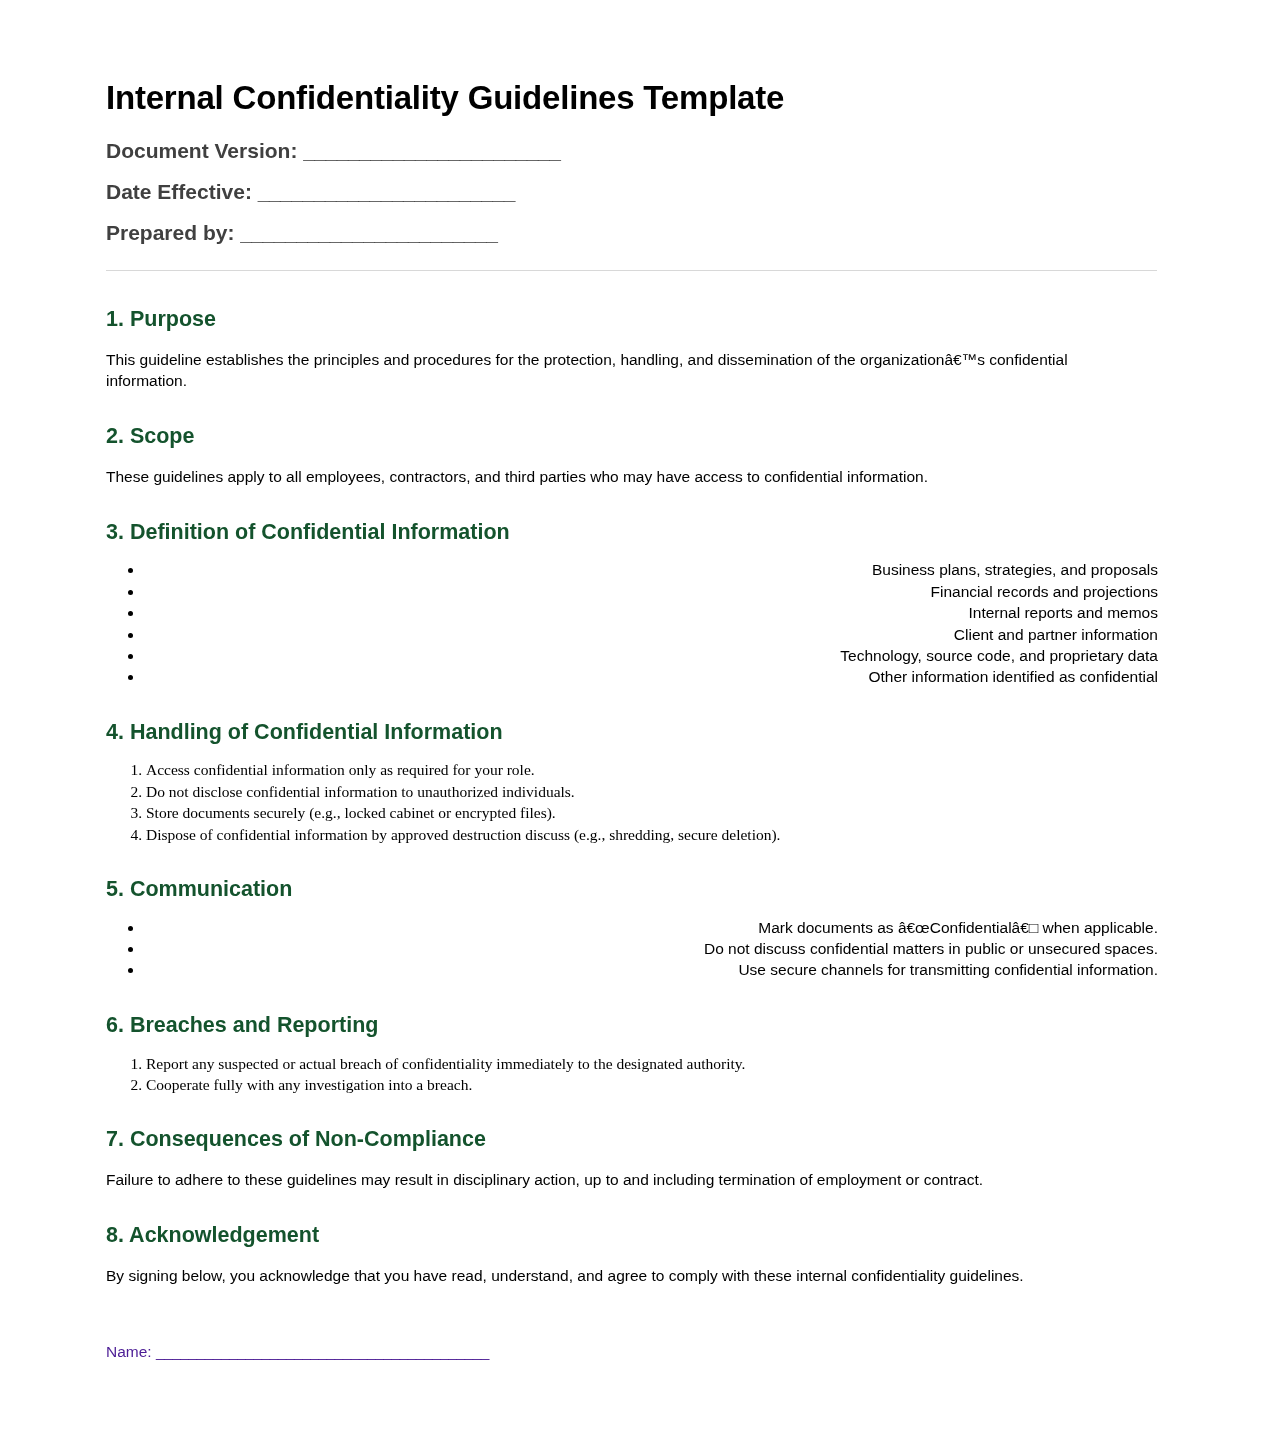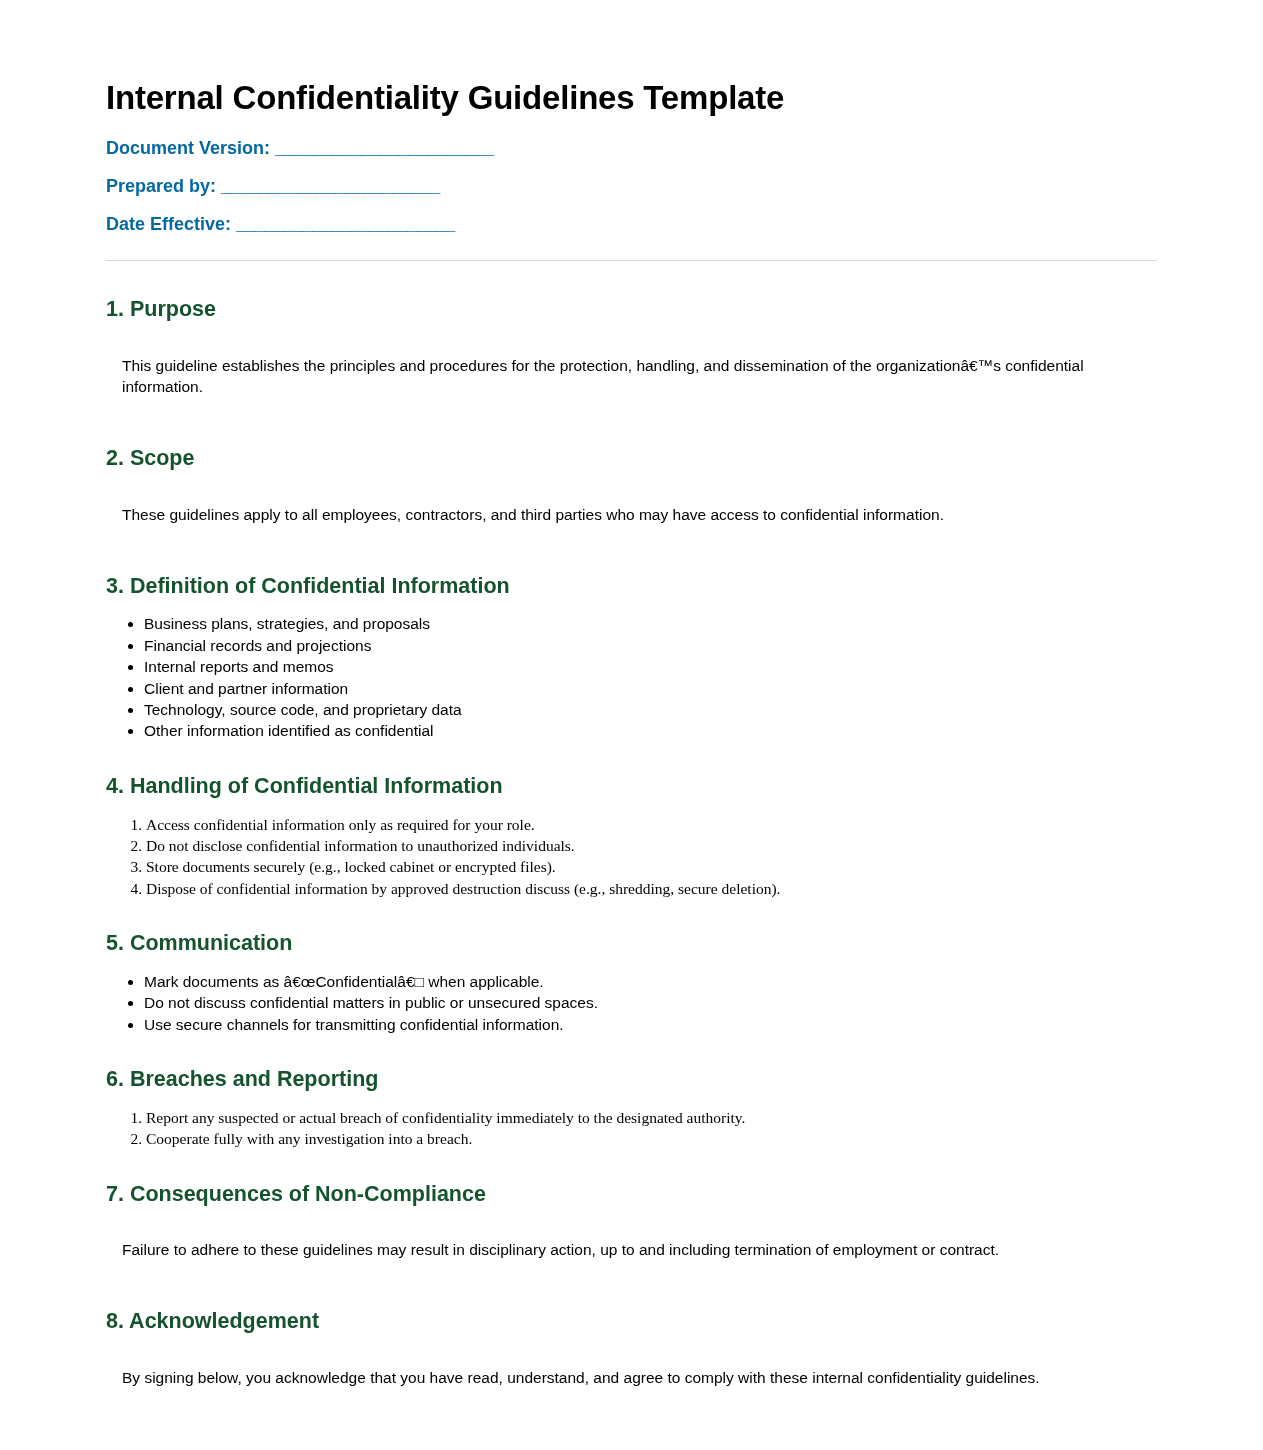--- a/index.html
+++ b/index.html
@@ -37,26 +37,26 @@
     margin: 0;
     padding-top: 74px;
     color: #000;
   }
 
   
   .meta-block {
     margin-top: 22px;
   }
   .meta-row {
-    font-size: 18px;
+    font-size: 21px;
     font-weight: bold;
     line-height: 1.1;
     margin-bottom: 18px;
     white-space: nowrap;
-    color: #0369a1;
+    color: #404040;
   }
   .meta-label {
     font-weight: bold;
   }
   .meta-blank {
     font-weight: bold;
     letter-spacing: -0.5px;
   }
 
   
@@ -79,38 +79,39 @@
     margin: 0;
     padding-top: 32px;
     color: #14532d;
   }
   .section-heading.first {
     padding-top: 36px;
   }
   .para {
     font-size: 15.5px;
     line-height: 1.35;
-    margin: 16px;
+    margin: 0;
     padding-top: 17px;
     color: #000;
     max-width: 1000px;
   }
   ul.list, ol.list {
     font-size: 15.5px;
     line-height: 1.38;
     margin: 0;
     padding-top: 14px;
     padding-bottom: 0;
     padding-left: 0;
     color: #000;
     list-style-position: outside;
   }
   ul.list {
     padding-left: 38px;
     list-style-type: disc;
+    text-align: right;
   }
   ol.list {
     padding-left: 40px;
     list-style-type: decimal;
     font-family: Liberation Serif, serif;
   }
   ul.list li, ol.list li {
     margin: 0;
     padding: 0;
   }
@@ -138,25 +139,25 @@
   <div class="content">
 
     <h1 class="doc-title">Internal Confidentiality Guidelines Template</h1>
 
     <div class="meta-block">
       <div class="meta-row">
         <span class="meta-label">Document Version:</span>
         <span class="meta-blank">_______________________</span>
       </div>
       <div class="meta-row">
+        <span class="meta-label">Date Effective:</span>
+        <span class="meta-blank">_______________________</span>
+      </div>
+      <div class="meta-row">
         <span class="meta-label">Prepared by:</span>
-        <span class="meta-blank">_______________________</span>
-      </div>
-      <div class="meta-row">
-        <span class="meta-label">Date Effective:</span>
         <span class="meta-blank">_______________________</span>
       </div>
     </div>
 
     <hr class="divider">
 
     <div class="section">
       <h2 class="section-heading first">1. Purpose</h2>
       <p class="para">This guideline establishes the principles and procedures for the protection, handling, and dissemination of the organizationâ€™s confidential information.</p>
     </div>

